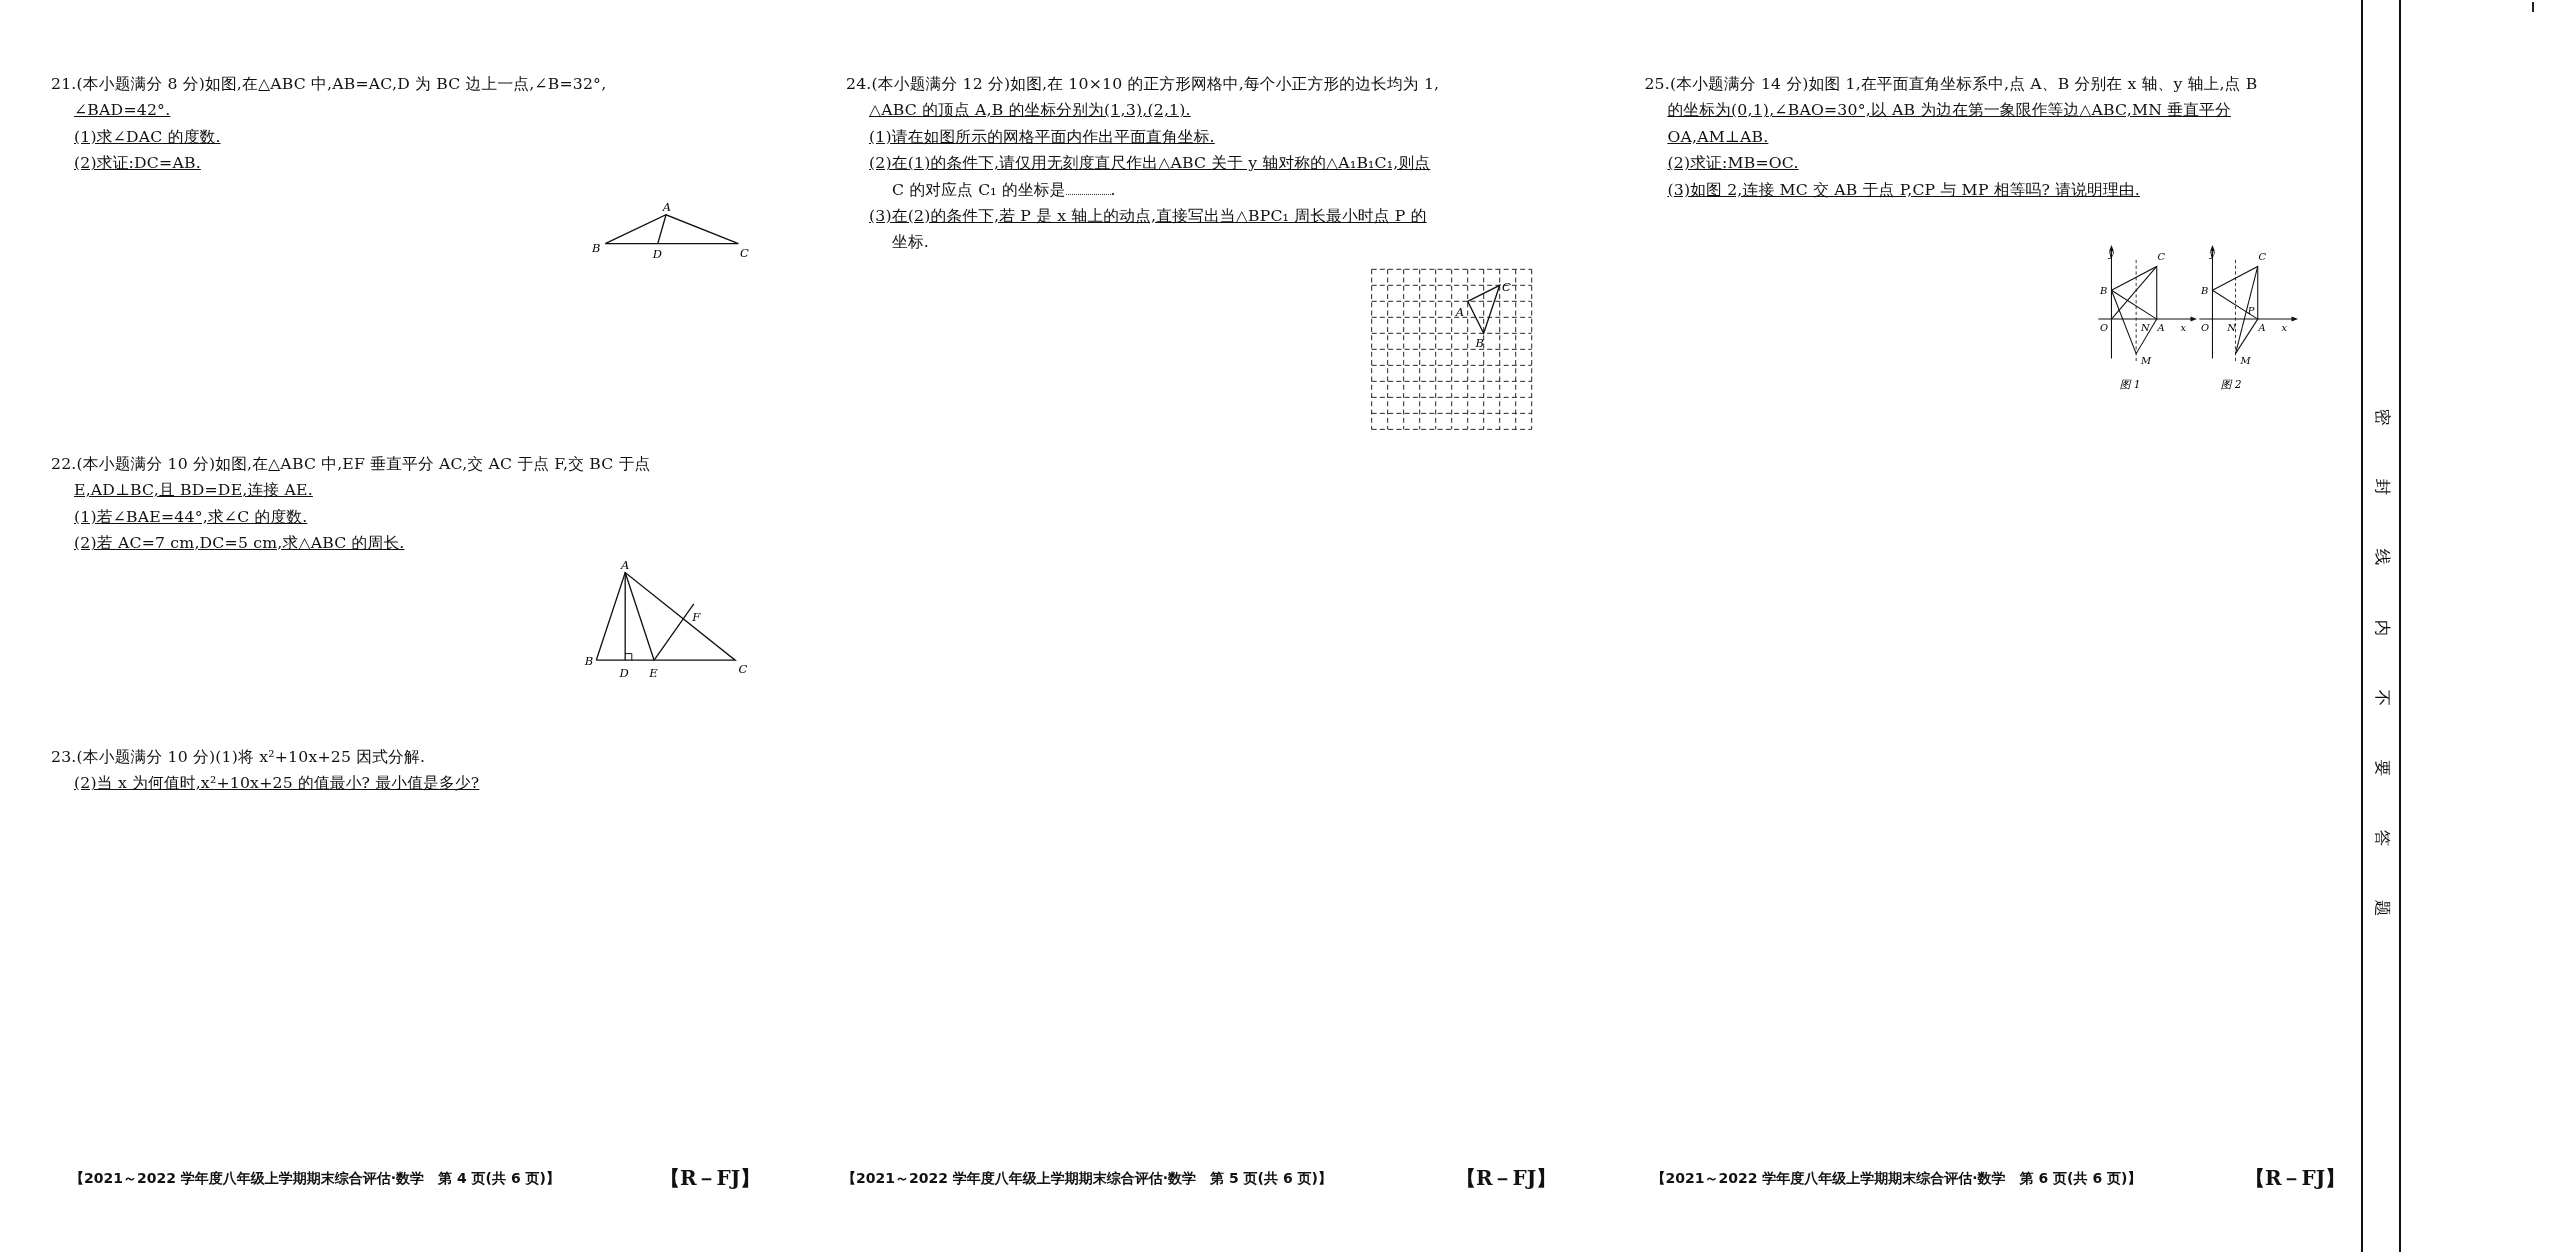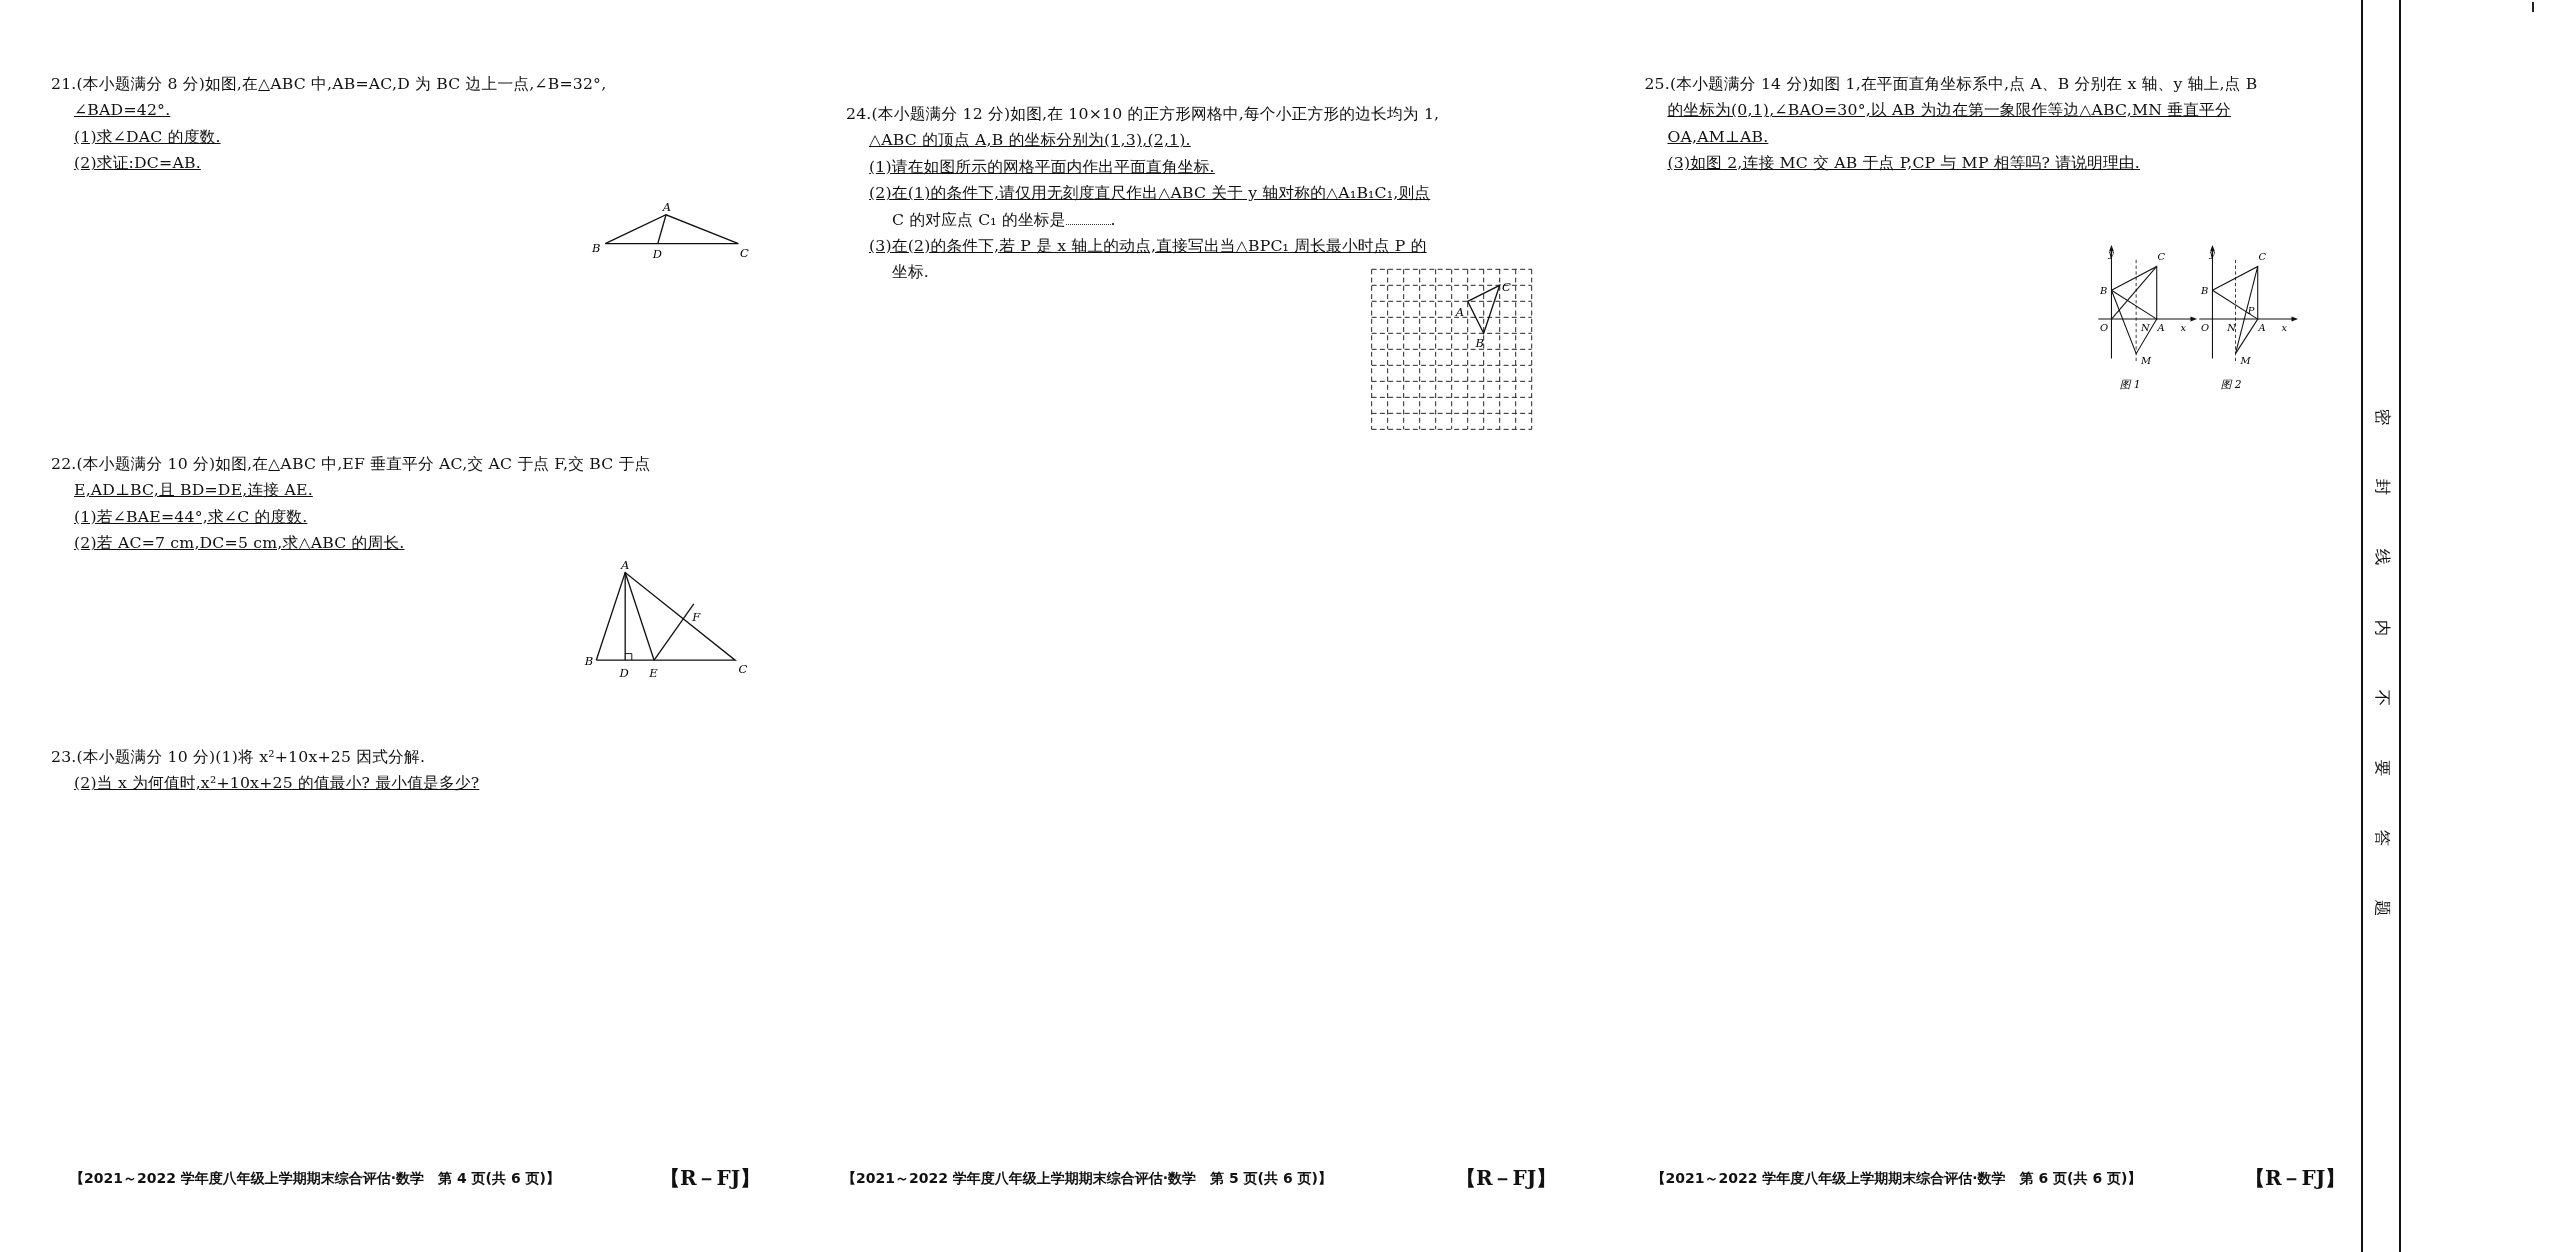--- a/index.html
+++ b/index.html
@@ -73,21 +73,21 @@
     <div class="line">23.(本小题满分 10 分)(1)将 x²+10x+25 因式分解.</div>
     <div class="line indent">(2)当 x 为何值时,x²+10x+25 的值最小? 最小值是多少?</div>
   </div>
 
   <div class="footer" style="left:48px;margin-left:22px;">【2021～2022 学年度八年级上学期期末综合评估·数学　第 4 页(共 6 页)】</div>
   <div class="code" style="left:660px;">【R－FJ】</div>
 </div>
 
 <div class="col" style="left:809px;width:809px;">
 
-  <div class="q" style="left:37px;top:71px;margin-top:30px;">
+  <div class="q" style="left:37px;top:71px;">
     <div class="line">24.(本小题满分 12 分)如图,在 10×10 的正方形网格中,每个小正方形的边长均为 1,</div>
     <div class="line indent">△ABC 的顶点 A,B 的坐标分别为(1,3),(2,1).</div>
     <div class="line indent">(1)请在如图所示的网格平面内作出平面直角坐标.</div>
     <div class="line indent">(2)在(1)的条件下,请仅用无刻度直尺作出△ABC 关于 y 轴对称的△A₁B₁C₁,则点</div>
     <div class="line indent2">
       <span>C 的对应点 C₁ 的坐标是</span><span class="blank"></span><span>.</span>
     </div>
     <div class="line indent">(3)在(2)的条件下,若 P 是 x 轴上的动点,直接写出当△BPC₁ 周长最小时点 P 的</div>
     <div class="line indent2">坐标.</div>
   </div>
@@ -128,20 +128,21 @@
   <div class="footer" style="left:33px;">【2021～2022 学年度八年级上学期期末综合评估·数学　第 5 页(共 6 页)】</div>
   <div class="code" style="left:647px;">【R－FJ】</div>
 </div>
 
 <div class="col" style="left:1618px;width:743px;">
 
   <div class="q" style="left:26.4px;top:71px;">
     <div class="line">25.(本小题满分 14 分)如图 1,在平面直角坐标系中,点 A、B 分别在 x 轴、y 轴上,点 B</div>
     <div class="line indent">的坐标为(0,1),∠BAO=30°,以 AB 为边在第一象限作等边△ABC,MN 垂直平分</div>
     <div class="line indent">OA,AM⊥AB.</div>
+    <div class="line indent">(2)求证:MB=OC.</div>
     <div class="line indent">(3)如图 2,连接 MC 交 AB 于点 P,CP 与 MP 相等吗? 请说明理由.</div>
   </div>
 
   <div class="fig" style="left:477px;top:243px;">
     <svg width="107" height="153" viewBox="0 0 130 185">
       <line x1="20" y1="140" x2="20" y2="6" stroke="#111" stroke-width="1.3"></line>
       <polygon points="20,2 17,10 23,10" fill="#111"></polygon>
       <line x1="4" y1="92" x2="120" y2="92" stroke="#111" stroke-width="1.3"></line>
       <polygon points="124,92 116,89 116,95" fill="#111"></polygon>
       <line x1="50" y1="20" x2="50" y2="145" stroke="#111" stroke-width="1" stroke-dasharray="4,3"></line>

